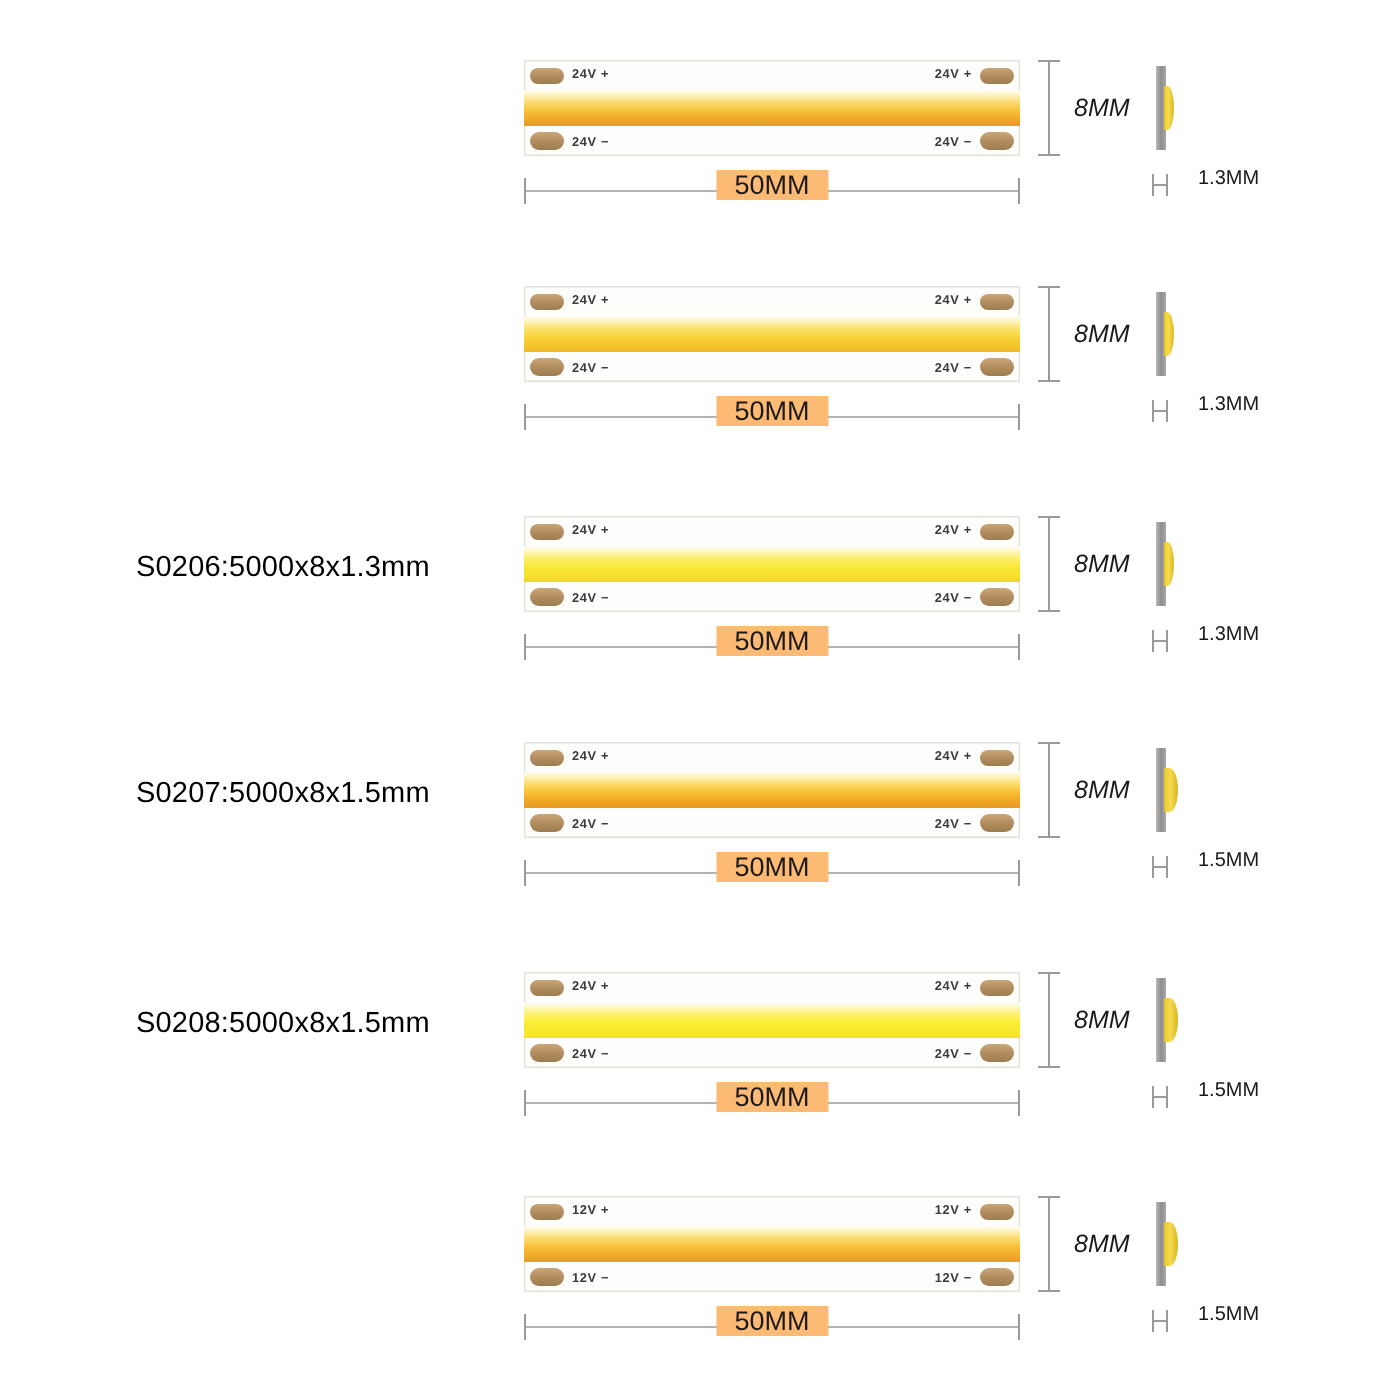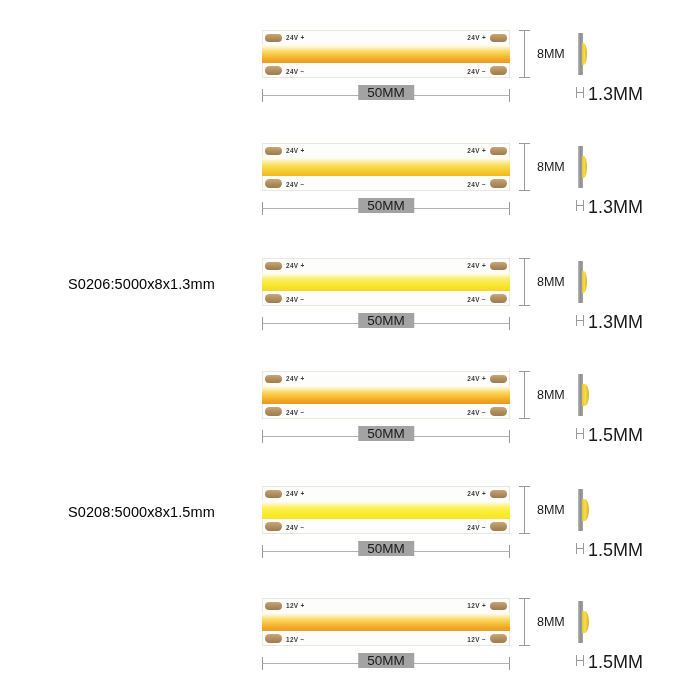--- a/index.html
+++ b/index.html
@@ -113,20 +113,21 @@
   .dim-v .cap.top { top: 0; }
   .dim-v .cap.bot { bottom: 0; }
   .dim-v .dim-text {
     position: absolute;
     left: 18px;
     top: 50%;
     transform: translateY(-50%);
     font-size: 12.5px;
     color: #1a1a1a;
     white-space: nowrap;
+    font-style: italic;
   }
 
   
   .dim-h {
     position: absolute;
     left: 262px;
     top: 62px;
     width: 248px;
     height: 24px;
   }
@@ -146,21 +147,21 @@
     background: #9a9a9a;
   }
   .dim-h .tick.l { left: 0; }
   .dim-h .tick.r { right: 0; }
   .dim-h .dim-text {
     position: absolute;
     left: 50%;
     top: 1px;
     transform: translateX(-50%);
     padding: 0 9px;
-    background: #a3a3a3;
+    background: #fdba74;
     font-size: 13.5px;
     color: #1a1a1a;
     white-space: nowrap;
   }
 
   
   .xsec {
     position: absolute;
     left: 578px;
     top: 8px;
@@ -213,23 +214,23 @@
   .dim-t .tcap2 {
     position: absolute;
     left: 8px;
     top: 3px;
     width: 1.1px;
     height: 11px;
     background: #9a9a9a;
   }
   .dim-t .dim-text {
     position: absolute;
-    left: 13px;
+    left: 24px;
     top: 0px;
-    font-size: 18px;
+    font-size: 10px;
     color: #1a1a1a;
     white-space: nowrap;
   }
 </style>
 </head>
 <body>
 
 <div id="sheet">
     <div class="row" style="top: 22px;">
       <div class="strip">
@@ -331,20 +332,21 @@
         <div class="lens"></div>
       </div>
       <div class="dim-t">
         <div class="tcap"></div>
         <div class="tbar"></div>
         <div class="tcap2"></div>
         <div class="dim-text">1.3MM</div>
       </div>
     </div>
     <div class="row" style="top: 363px;">
+      <div class="model-label">S0207:5000x8x1.5mm</div>
       <div class="strip">
         <div class="cob-band" style="background: linear-gradient(rgb(255, 253, 241) 0%, rgb(253, 239, 178) 16%, rgb(251, 214, 94) 37%, rgb(248, 189, 50) 60%, rgb(239, 165, 38) 82%, rgb(231, 154, 32) 100%);"></div>
         <div class="pad tl"></div>
         <div class="pad bl"></div>
         <div class="pad tr"></div>
         <div class="pad br"></div>
         <div class="polarity tl">24V +</div>
         <div class="polarity bl">24V −</div>
         <div class="polarity tr">24V +</div>
         <div class="polarity br">24V −</div>

